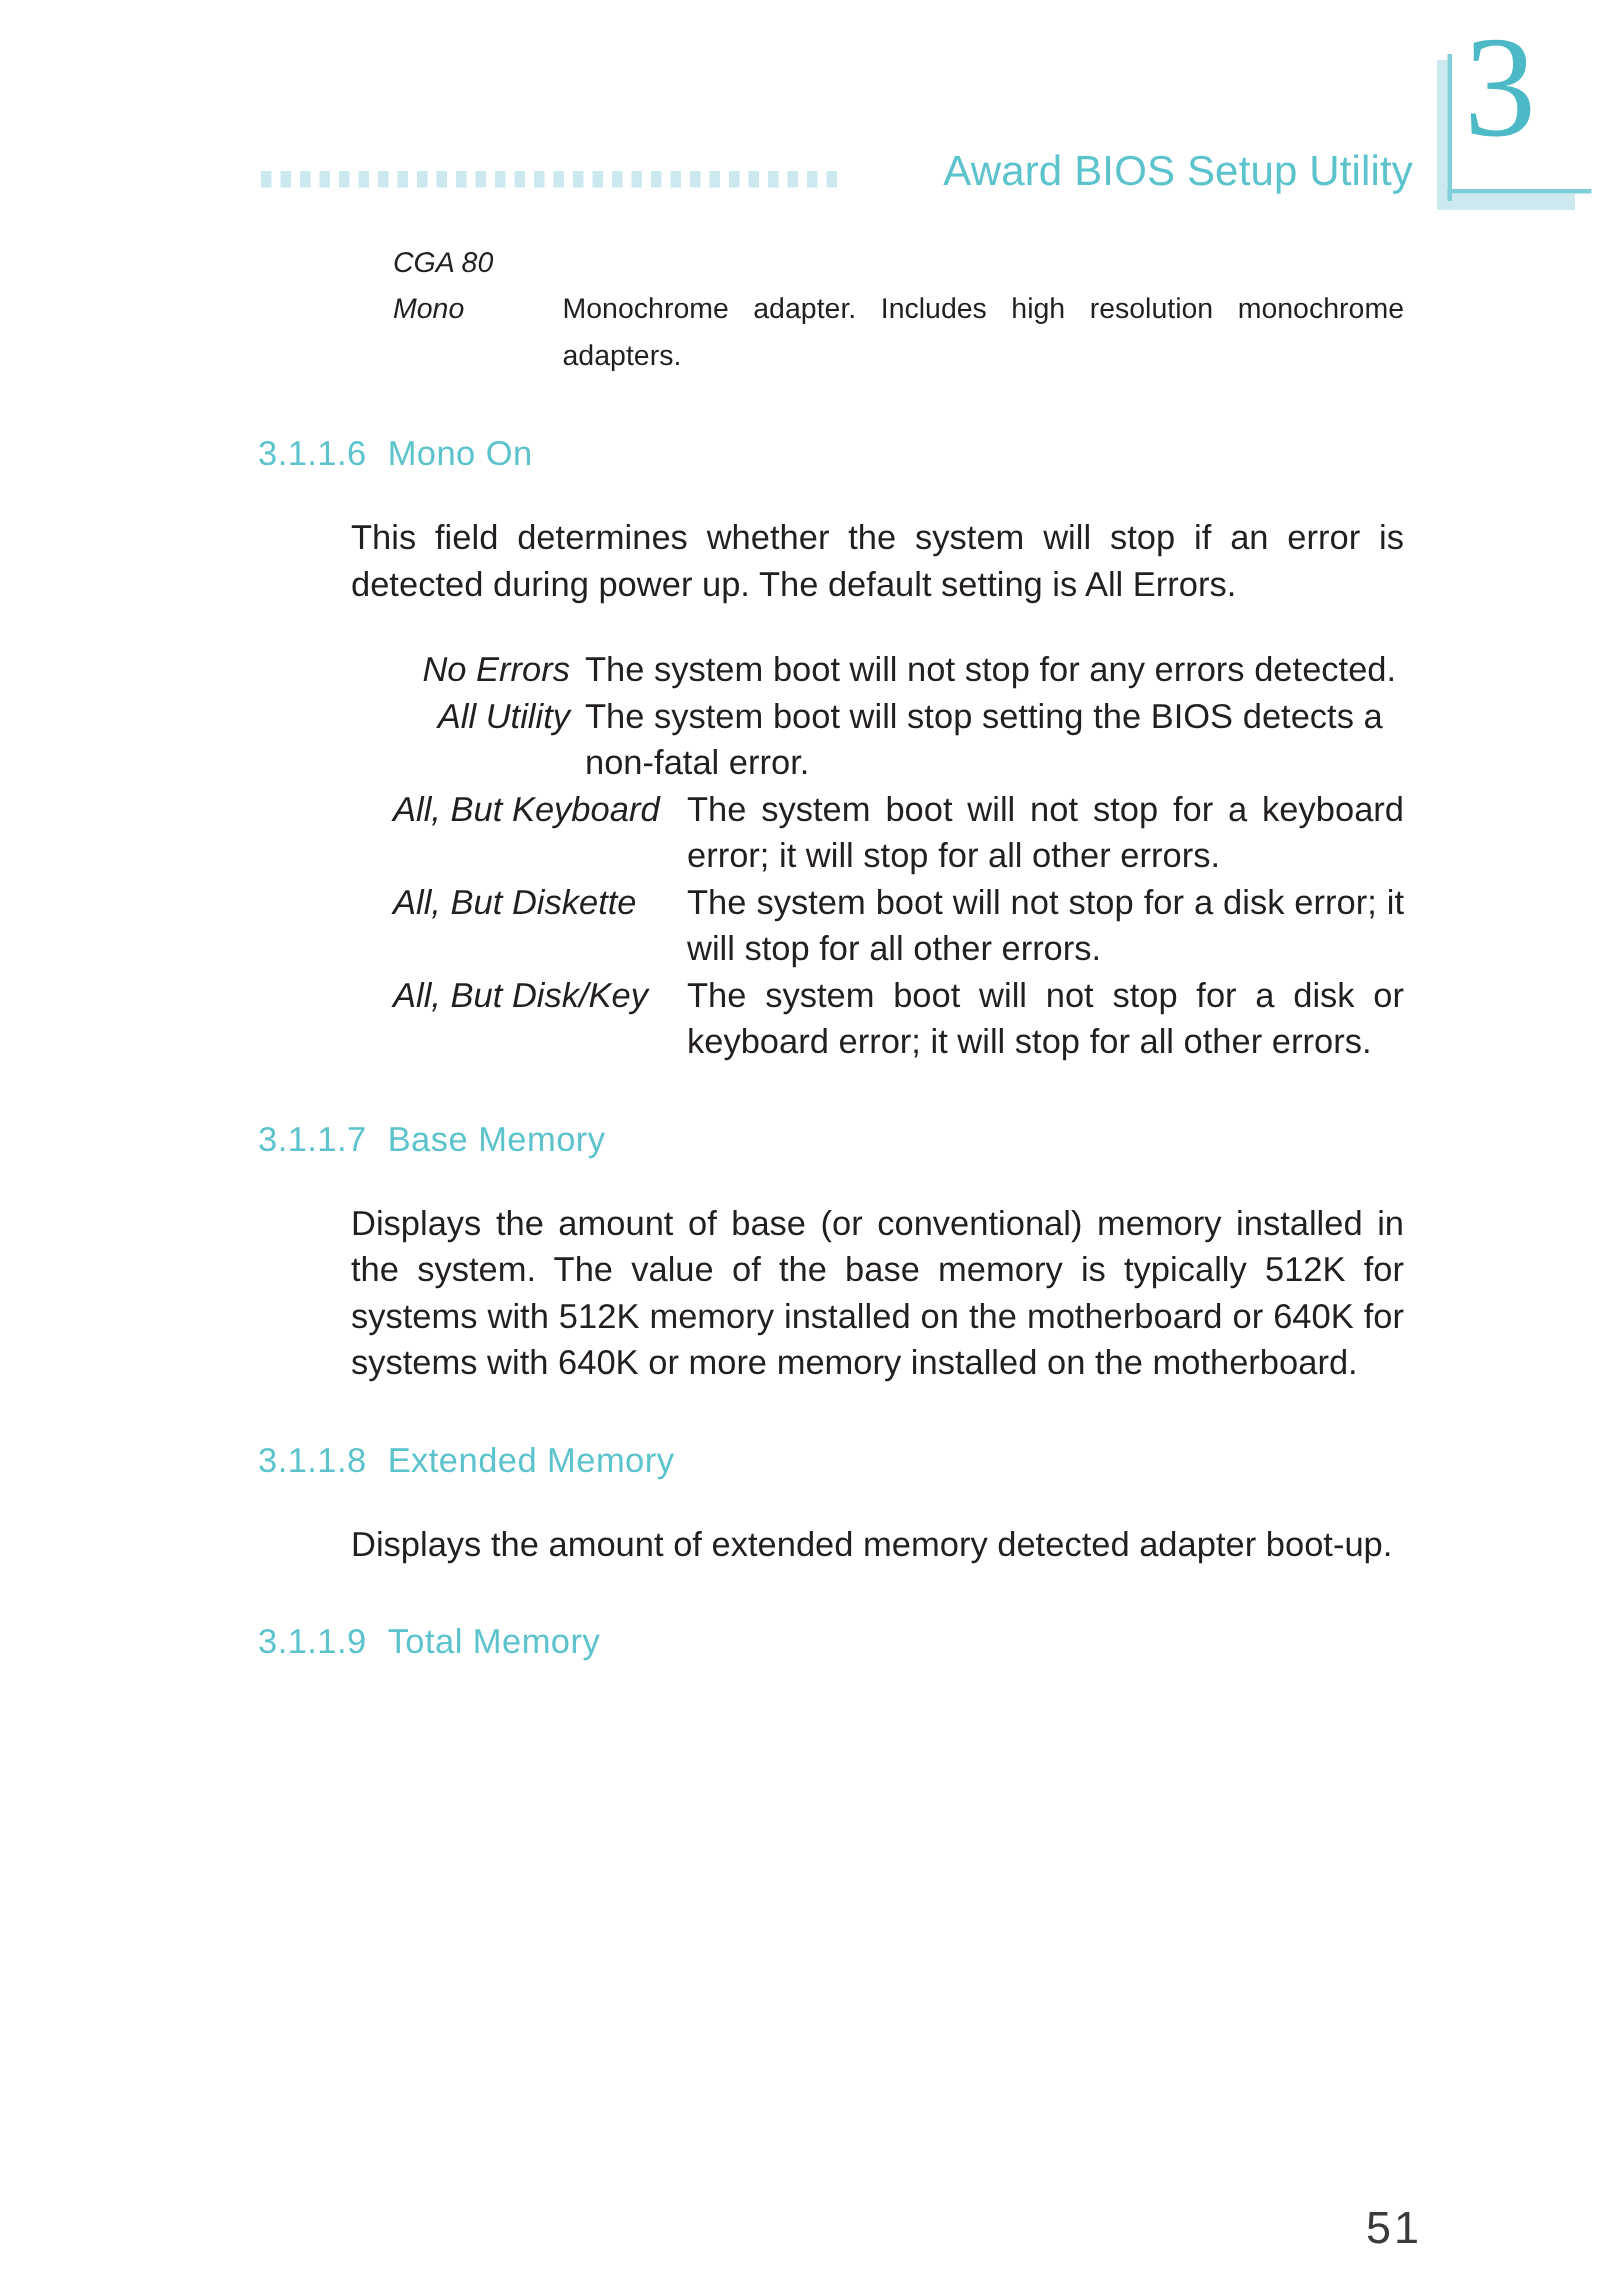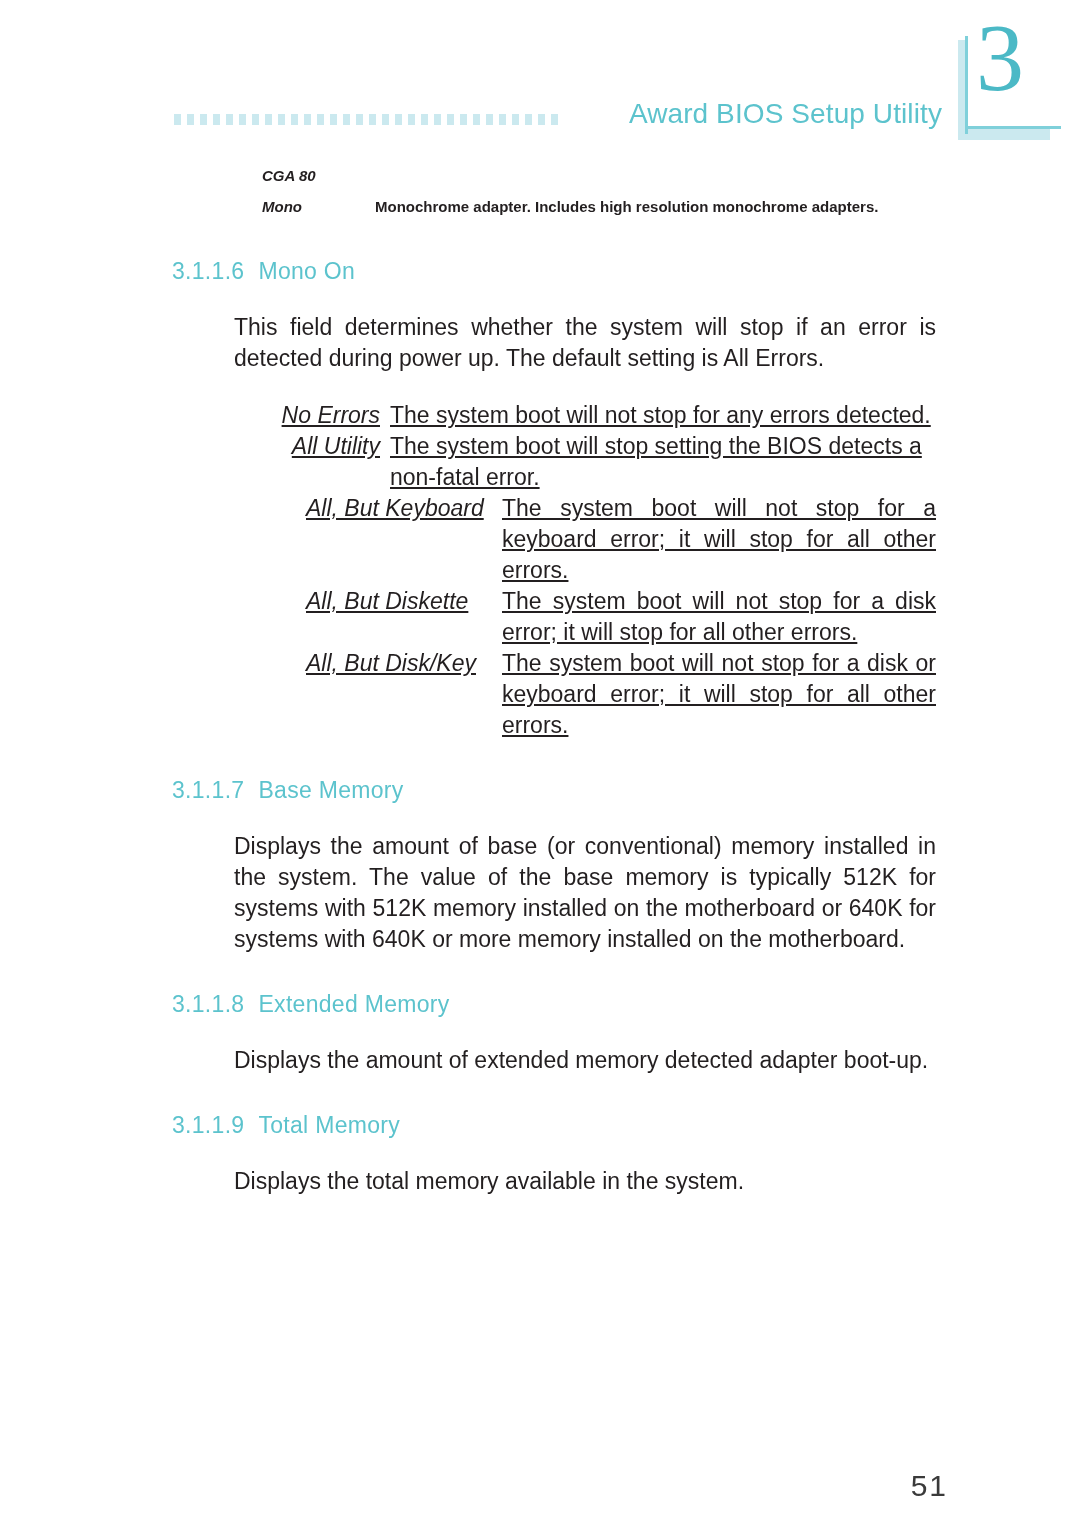--- a/index.html
+++ b/index.html
@@ -115,23 +115,22 @@
     position: absolute;
     left: 172px;
     top: 160px;
     width: 764px;
   }
 
   
   .defrow {
     display: flex;
     align-items: flex-start;
-    font-size: 15px;
+    font-size: 19px;
     line-height: 31px;
-    font-weight: bold;
   }
   .defrow .term {
     font-style: italic;
     white-space: nowrap;
     flex: 0 0 auto;
   }
   .defrow .desc {
     flex: 1 1 auto;
     text-align: justify;
     text-justify: inter-word;
@@ -155,37 +154,36 @@
     font-size: 23px;
     line-height: 31px;
     text-align: justify;
     text-justify: inter-word;
     margin-left: 62px;
     width: 702px;
   }
   .para.flush { text-align: left; }
 
   
-  .group-halt { margin-left: 90px; text-decoration: underline; }
+  .group-halt { margin-left: 90px; }
   .group-halt .row2 { display: flex; align-items: flex-start; font-size: 23px; line-height: 31px; }
   .group-halt .lbl-narrow {
     flex: 0 0 auto;
     width: 118px;
     text-align: right;
     font-style: italic;
     padding-right: 10px;
     white-space: nowrap;
   }
   .group-halt .lbl-wide {
     flex: 0 0 auto;
     width: 196px;
     text-align: left;
     font-style: italic;
     white-space: nowrap;
-    margin-left: 44px;
   }
   .group-halt .txt-narrow { flex: 1 1 auto; width: 546px; }
   .group-halt .txt-wide { flex: 1 1 auto; width: 478px; text-align: justify; }
   .spacer-md { height: 26px; }
   .spacer-lg { height: 34px; }
 
   
   .folio {
     position: absolute;
     right: 132px;
@@ -321,19 +319,18 @@
     <div class="para flush">Displays the amount of extended memory detected adapter boot-up.</div>
 
     <div class="spacer-lg"></div>
 
     <div class="section-head">
       <span class="num">3.1.1.9</span><span>Total Memory</span>
     </div>
 
     <div class="spacer-md"></div>
 
-    <div class="para flush">Displays the total memory available in the system.</div>
 
   </div>
 
   <div class="folio">51</div>
 
 </div>
 
 </body></html>

